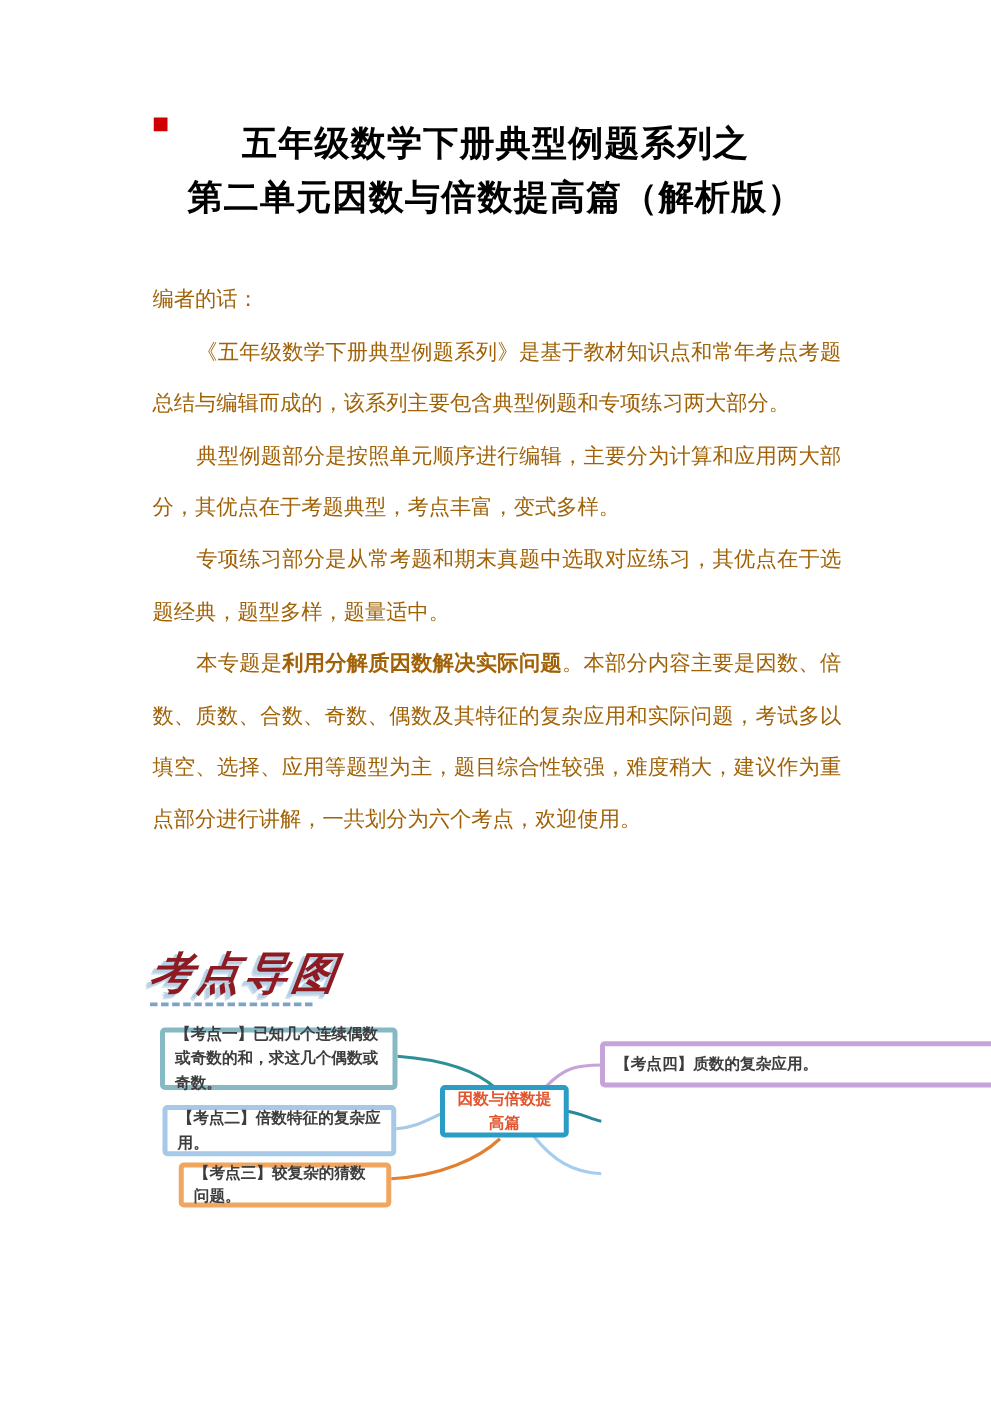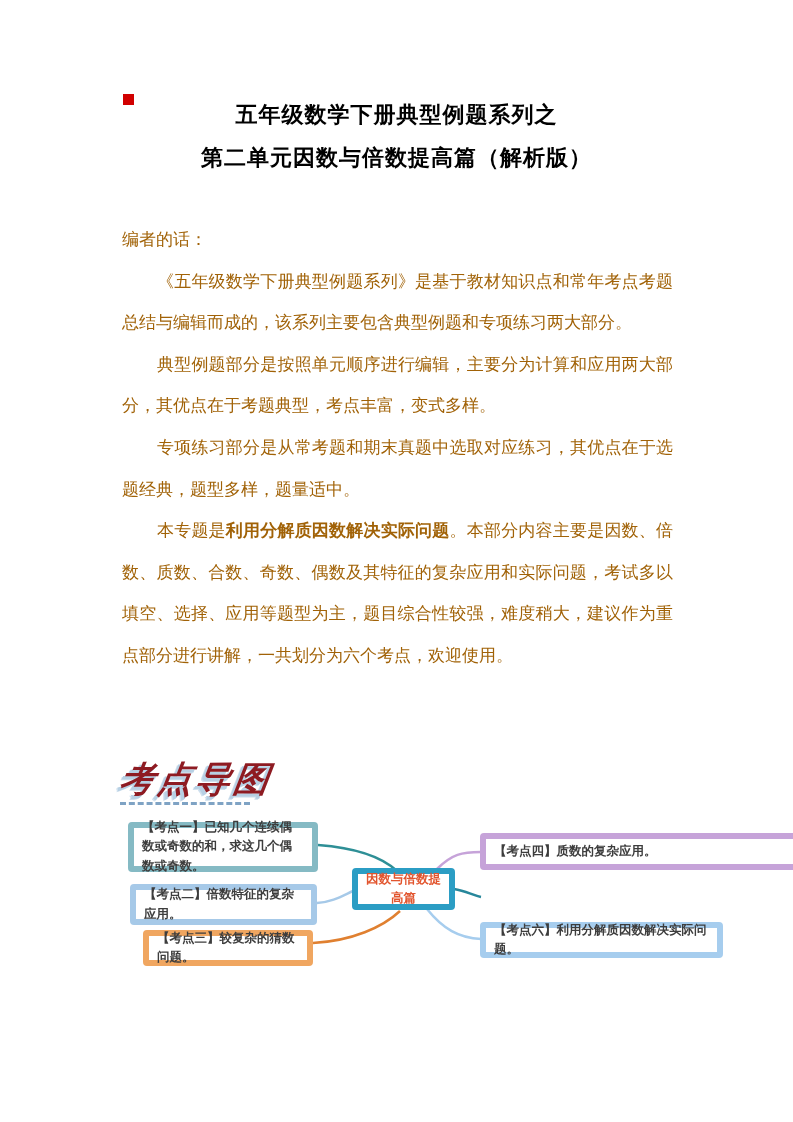--- a/index.html
+++ b/index.html
@@ -5,21 +5,21 @@
   html,body { margin:0; padding:0; background:#ffffff; }
   .page {
     position:relative; width:793px; height:1122px; margin:0 auto;
     background:#ffffff; overflow:hidden;
     font-family:"Liberation Sans","DejaVu Sans",sans-serif;
     color:#000;
   }
   .red-marker { position:absolute; left:123px; top:94px; width:11px; height:11px; }
   .doc-title {
     position:absolute; top:93px; left:0; width:100%;
-    text-align:center; font-weight:bold; font-size:22px; line-height:43px;
+    text-align:center; font-weight:bold; font-size:28px; line-height:43px;
     color:#000; letter-spacing:1px;
   }
   .body-text {
     position:absolute; top:219px; left:122px; width:551px;
     font-size:17px; line-height:41.6px; text-align:justify; color:#a16207;
   }
   .body-text p { margin:0; }
   .body-text p.indent { text-indent:35px; }
   .body-text .bold { font-weight:bold; }
 
@@ -28,21 +28,21 @@
     display:inline-block; font-size:35px; font-weight:bold; font-style:italic;
     letter-spacing:3px; transform:skewX(-8deg);
     text-shadow:-3px 3px 0 #b7d0e4, -4px 4px 0 #cfe0ee;
     line-height:1.2;
   }
   .wordart-underline { width:130px; height:0; border-bottom:3px dashed #7fa3c4; margin-top:2px; }
 
   .mindmap { position:absolute; left:0; top:815px; width:793px; height:160px; }
   .mindmap svg { position:absolute; left:0; top:0; }
   .node {
-    position:absolute; background:#ffffff; border:6px solid #15803d; border-radius:4px;
+    position:absolute; background:#ffffff; border:4px solid #15803d; border-radius:4px;
     box-sizing:border-box; display:flex; align-items:center;
     font-size:12.5px; font-weight:600; color:#3d3d3d;
     padding:2px 8px; line-height:1.55; z-index:2;
   }
   .node-1 { left:128px; top:7px;   width:190px; height:50px; }
   .node-2 { left:130px; top:69px;  width:187px; height:41px; }
   .node-3 { left:143px; top:115px; width:170px; height:36px; }
   .node-4 { left:480px; top:18px;  width:334px; height:37px; }
   .node-5 { left:480px; top:63px;  width:278px; height:40px; }
   .node-6 { left:480px; top:107px; width:243px; height:36px; }
@@ -97,18 +97,15 @@
       <span>【考点三】较复杂的猜数问题。</span>
     </div>
 
     <div class="node node-center" style="border-color: rgb(43, 157, 196);">
       <span style="color: rgb(226, 85, 46);">因数与倍数提高篇</span>
     </div>
 
     <div class="node node-4" style="border-color: rgb(198, 163, 217);">
       <span>【考点四】质数的复杂应用。</span>
     </div>
-    <div class="node node-6" style="border-color: rgb(166, 205, 238);">
-      <span>【考点六】利用分解质因数解决实际问题。</span>
-    </div>
   </div>
 
 </div>
 
 </body></html>

